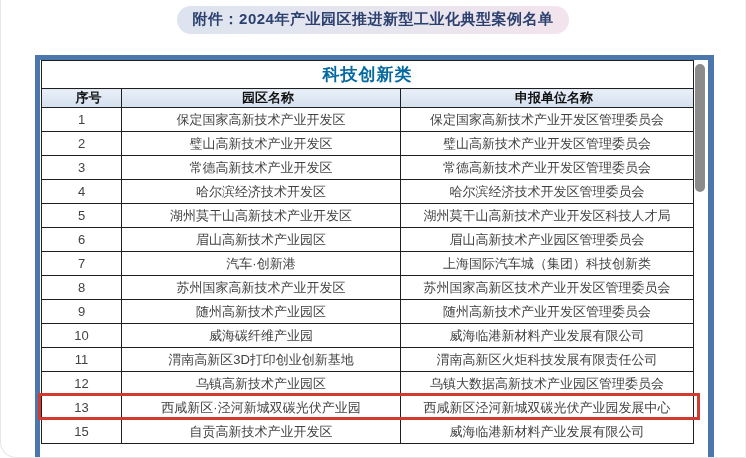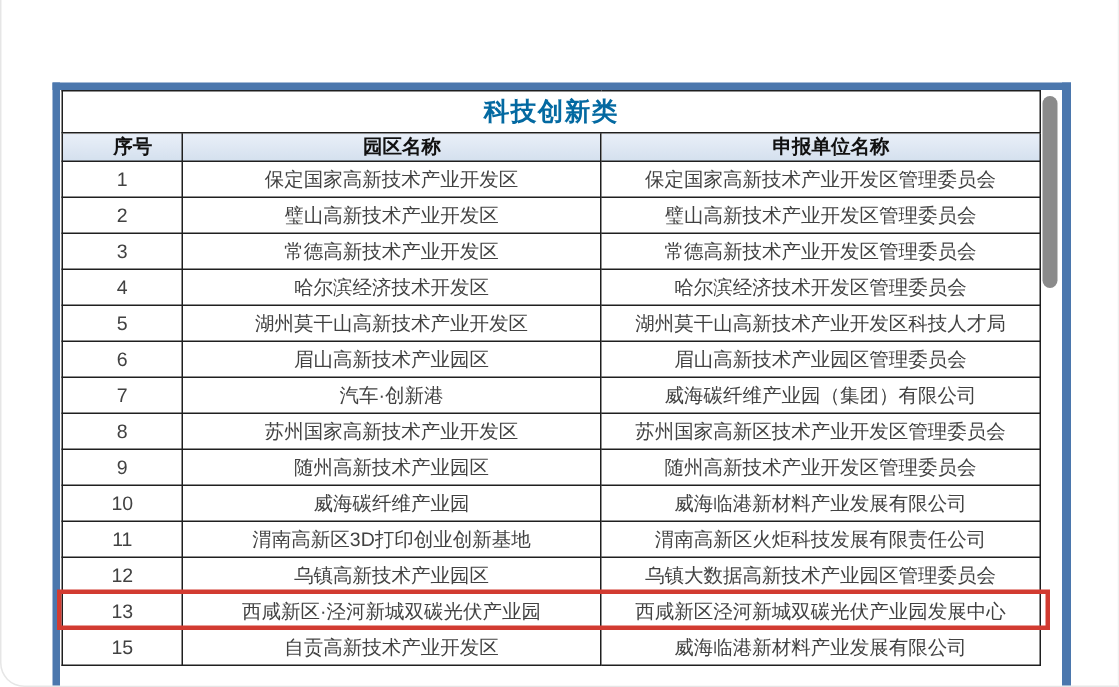--- a/index.html
+++ b/index.html
@@ -105,20 +105,23 @@
     box-sizing: border-box;
     border: 3px solid var(--highlight-red, #d23b31);
     pointer-events: none;
   }
 </style>
 </head>
 <body>
 
 <div class="page">
 
+  <div class="doc-title-wrap">
+    <span class="doc-title-pill">附件：2024年产业园区推进新型工业化典型案例名单</span>
+  </div>
 
   <div class="frame">
     <table class="case-table">
       <colgroup>
         <col class="col-no">
           <col class="col-park">
           <col class="col-app">
       </colgroup>
       <thead>
         <tr class="cat-row">
@@ -157,21 +160,21 @@
             <td>湖州莫干山高新技术产业开发区科技人才局</td>
           </tr>
           <tr>
             <td>6</td>
             <td>眉山高新技术产业园区</td>
             <td>眉山高新技术产业园区管理委员会</td>
           </tr>
           <tr>
             <td>7</td>
             <td>汽车·创新港</td>
-            <td>威海碳纤维产业园（集团）有限公司</td>
+            <td>上海国际汽车城（集团）科技创新类</td>
           </tr>
           <tr>
             <td>8</td>
             <td>苏州国家高新技术产业开发区</td>
             <td>苏州国家高新区技术产业开发区管理委员会</td>
           </tr>
           <tr>
             <td>9</td>
             <td>随州高新技术产业园区</td>
             <td>随州高新技术产业开发区管理委员会</td>

